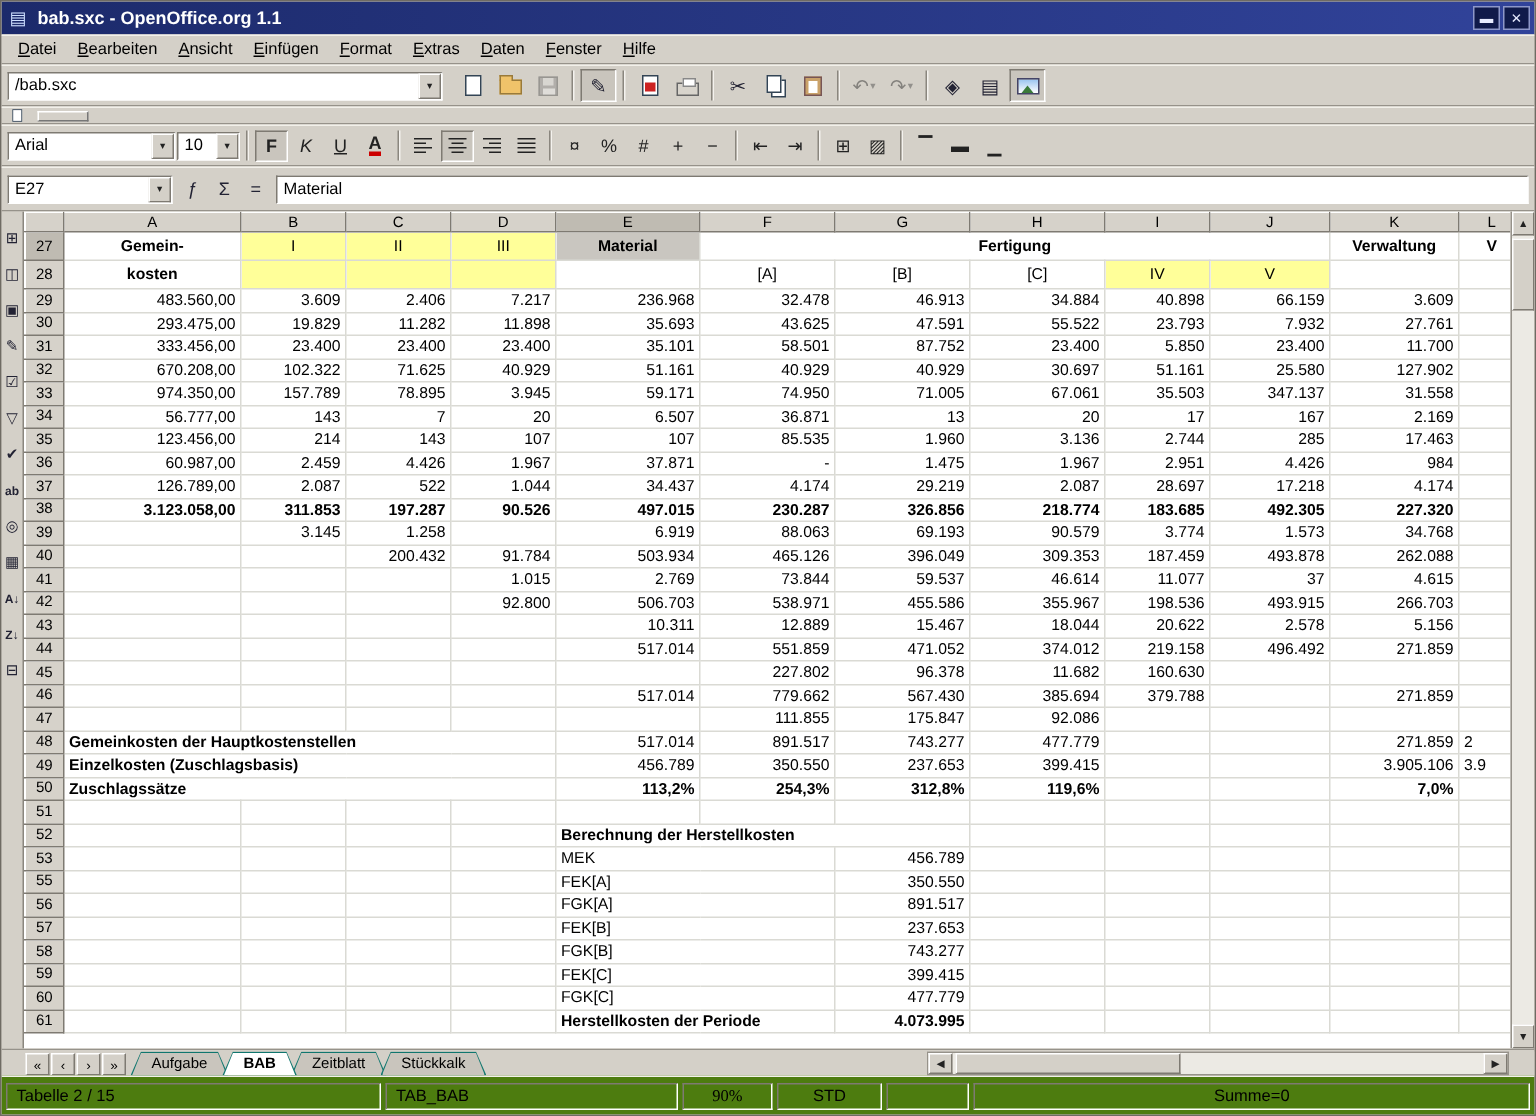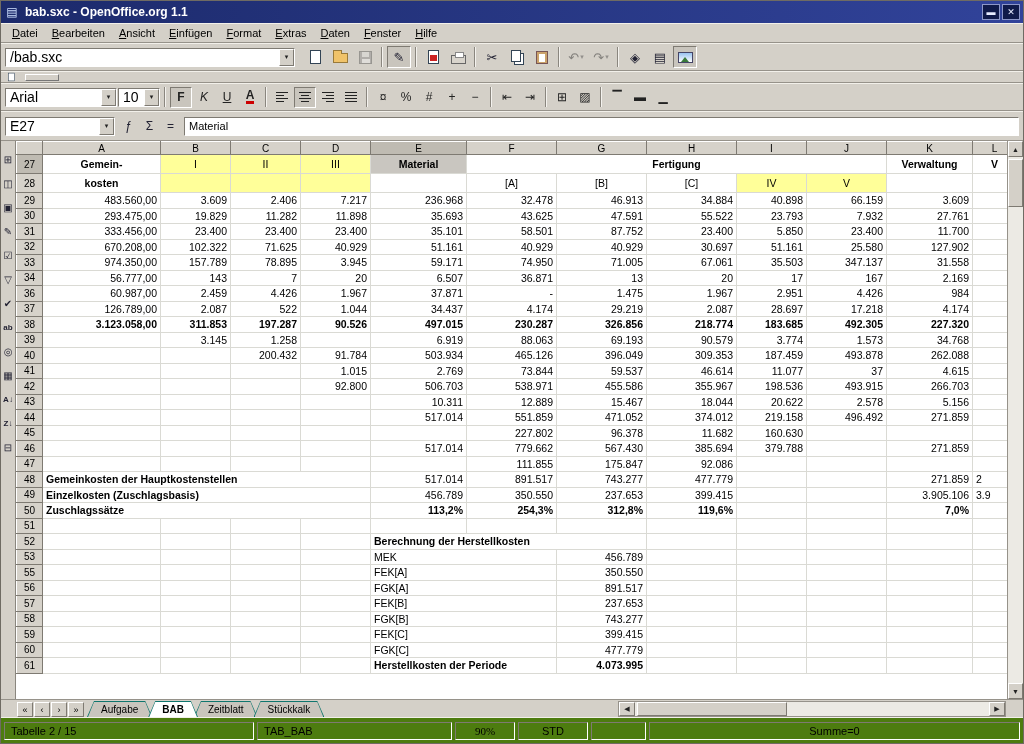--- a/index.html
+++ b/index.html
@@ -14,21 +14,21 @@
   .winbtn{width:18px;height:16px;margin-left:2px;background:#101a4a;border:1px solid #8d97c9;color:#e8ecff;font-size:9px;display:flex;align-items:center;justify-content:center}
 
   
   .bar{background:#d4d0c8;border-top:1px solid #f2f0ea;border-bottom:1px solid #96928a}
   .menubar{height:20px;display:flex;align-items:center;padding:0 4px}
   .menu-item{display:inline-block;font-size:11px;padding:2px 7px;color:#000}
   .menu-item::first-letter{text-decoration:underline}
 
   .funcbar{height:28px;display:flex;align-items:center;padding:0 4px;gap:1px}
   .combo{display:inline-flex;align-items:center;height:19px;background:#fff;border:1px solid;border-color:#7e7a72 #fff #fff #7e7a72;overflow:hidden}
-  .combo-text{flex:1;font-size:14px;padding:0 4px;white-space:nowrap;overflow:hidden}
+  .combo-text{flex:1;font-size:11px;padding:0 4px;white-space:nowrap;overflow:hidden}
   .cbtn{width:15px;height:100%;background:#d4d0c8;border:1px solid;border-color:#fff #7e7a72 #7e7a72 #fff;display:flex;align-items:center;justify-content:center;font-size:7px;color:#222}
   .tbtn{width:24px;height:22px;display:inline-flex;align-items:center;justify-content:center;border:1px solid transparent;position:relative}
   .tbtn.pressed,.obtn.pressed{border-color:#7e7a72 #fff #fff #7e7a72;background:#c9c5bd}
   .tbtn.disabled{opacity:.45;filter:grayscale(1)}
   .tsep{width:2px;height:20px;border-left:1px solid #8a867e;border-right:1px solid #f4f2ee;margin:0 3px}
   .gi{font-size:13px;line-height:1;color:#223}
   .gsmall{font-size:8px;font-weight:bold}
   .caret{font-size:7px;margin-left:1px;color:#444}
 
   
@@ -493,20 +493,35 @@
               <td class="cell n bl br">6.507</td>
               <td class="cell n">36.871</td>
               <td class="cell n">13</td>
               <td class="cell n">20</td>
               <td class="cell n">17</td>
               <td class="cell n brk">167</td>
               <td class="cell n bl br brk">2.169</td>
               <td class="cell bl"></td>
             </tr>
             <tr>
+              <th class="rh">35</th>
+              <td class="cell n blue bl br">123.456,00</td>
+              <td class="cell n">214</td>
+              <td class="cell n">143</td>
+              <td class="cell n brk">107</td>
+              <td class="cell n bl br">107</td>
+              <td class="cell n">85.535</td>
+              <td class="cell n">1.960</td>
+              <td class="cell n">3.136</td>
+              <td class="cell n">2.744</td>
+              <td class="cell n brk">285</td>
+              <td class="cell n bl br brk">17.463</td>
+              <td class="cell bl"></td>
+            </tr>
+            <tr>
               <th class="rh">36</th>
               <td class="cell n blue bl br">60.987,00</td>
               <td class="cell n">2.459</td>
               <td class="cell n">4.426</td>
               <td class="cell n brk">1.967</td>
               <td class="cell n bl br">37.871</td>
               <td class="cell n">-</td>
               <td class="cell n">1.475</td>
               <td class="cell n">1.967</td>
               <td class="cell n">2.951</td>

